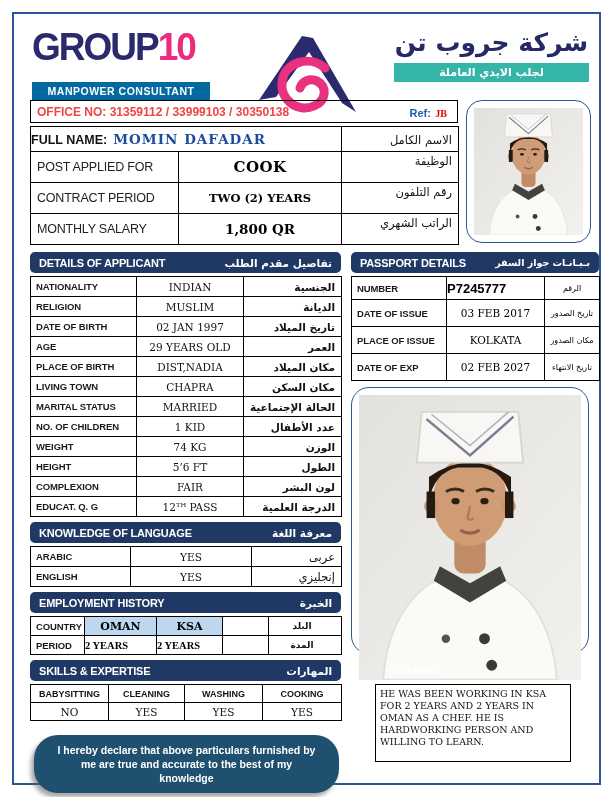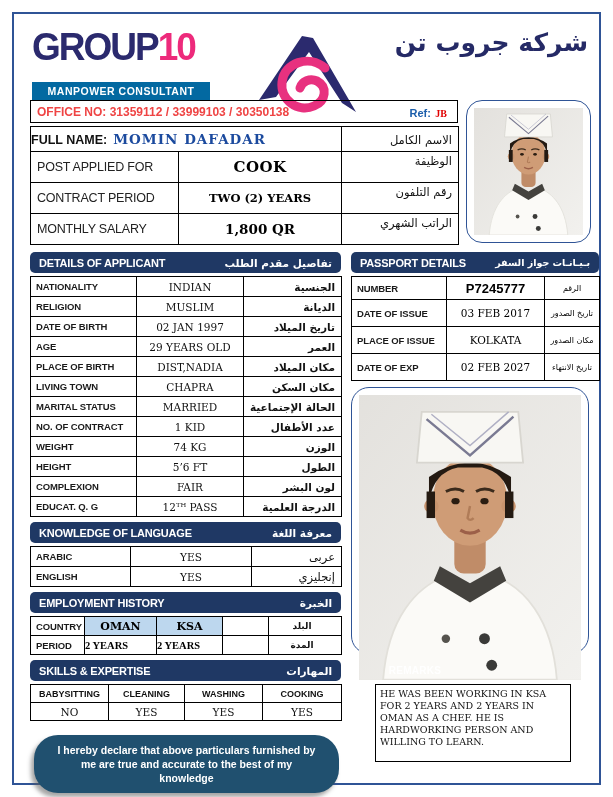--- a/index.html
+++ b/index.html
@@ -59,21 +59,21 @@
   .lang-table td { height:20px; }
   .emp-table td { height:19px; }
   .emp-hl { background:#bdd7ee; font-family:"DejaVu Serif",serif; font-weight:700; font-size:11px; text-align:center; }
   .emp-val { font-family:Liberation Serif, serif; font-weight:700; font-size:10.5px; text-align:left; }
   .skl-table td { height:18px; }
   .skl-hdr { font-weight:700; font-size:9px; text-align:center; color:#111; }
   .decl-pill { margin:14px 2px 0 4px; background:#20506f; border-radius:24px; color:#fff; font-weight:700; font-size:10.5px; text-align:center; padding:8px 22px; line-height:14px; box-shadow:-3px 4px 4px rgba(90,90,90,.55); }
 
   .pass-table td { height:27px; }
   .pass-table tr:first-child td { height:23px; }
-  .pass-num { font-weight:700; font-size:13px; text-align:center; font-family:"Liberation Sans",sans-serif; }
+  .pass-num { font-weight:700; font-size:13px; font-family:"Liberation Sans",sans-serif; }
   .pass-val { font-family:"DejaVu Serif",serif; font-size:10.5px; text-align:center; }
   .pass-ar { font-family:"DejaVu Sans",sans-serif; font-size:8px; text-align:center; direction:rtl; line-height:9px; padding:0 2px; }
   .photo-box.large { width:238px; height:267px; border-radius:18px; margin-top:6px; }
   .remarks-pill { margin:7px 0 4px 28px; background:#1f3864; color:#fff; font-weight:700; font-size:10px; letter-spacing:.3px; border-radius:7px; width:72px; text-align:center; padding:4px 0; }
   .remarks-box { margin-left:24px; width:196px; height:78px; border:1px solid #000; font-family:"DejaVu Serif",serif; font-size:9.5px; line-height:12px; padding:3px 4px; color:#111; }
 
   
   .footer { margin-top:auto; display:flex; align-items:center; padding:4px 2px 4px 18px; gap:0; }
 </style>
 </head>
@@ -88,20 +88,21 @@
       <div class="logo-band">MANPOWER CONSULTANT</div>
     </div>
     <div class="mid-logo">
       <svg viewBox="0 0 110 96" xmlns="http://www.w3.org/2000/svg">
         <path d="M6,74 L49,10 L60,12 L103,86 L89,77 L56,26 L23,71 Z" fill="#2b2a6e"></path>
         <path d="M72,42 C56,28 31,37 29,56 C27,74 45,87 61,80 C73,75 75,61 64,55 C57,52 49,55 47,62" stroke="#e8317f" stroke-width="9" fill="none" stroke-linecap="round"></path>
       </svg>
     </div>
     <div class="ar-block">
       <div class="ar-title">شركة جروب تن</div>
+      <div class="ar-band">لجلب الايدي العاملة</div>
     </div>
   </div>
 
   <div class="top-area">
     <div class="top-left">
       <div class="office-row">
         <span class="office">OFFICE NO: 31359112 / 33999103 / 30350138</span>
         <span><span class="ref-label">Ref:</span> <span class="ref-value">JB</span></span>
       </div>
       <table class="doc top-table">
@@ -215,21 +216,21 @@
                 <td class="lbl">LIVING TOWN</td>
                 <td class="val">CHAPRA</td>
                 <td class="ar-cell">مكان السكن</td>
               </tr>
         <tr>
                 <td class="lbl">MARITAL STATUS</td>
                 <td class="val">MARRIED</td>
                 <td class="ar-cell">الحالة الإجتماعية</td>
               </tr>
         <tr>
-                <td class="lbl">NO. OF CONTRACT</td>
+                <td class="lbl">NO. OF CHILDREN</td>
                 <td class="val">1 KID</td>
                 <td class="ar-cell">عدد الأطفال</td>
               </tr>
         <tr>
                 <td class="lbl">WEIGHT</td>
                 <td class="val">74 KG</td>
                 <td class="ar-cell">الوزن</td>
               </tr>
         <tr>
                 <td class="lbl">HEIGHT</td>

